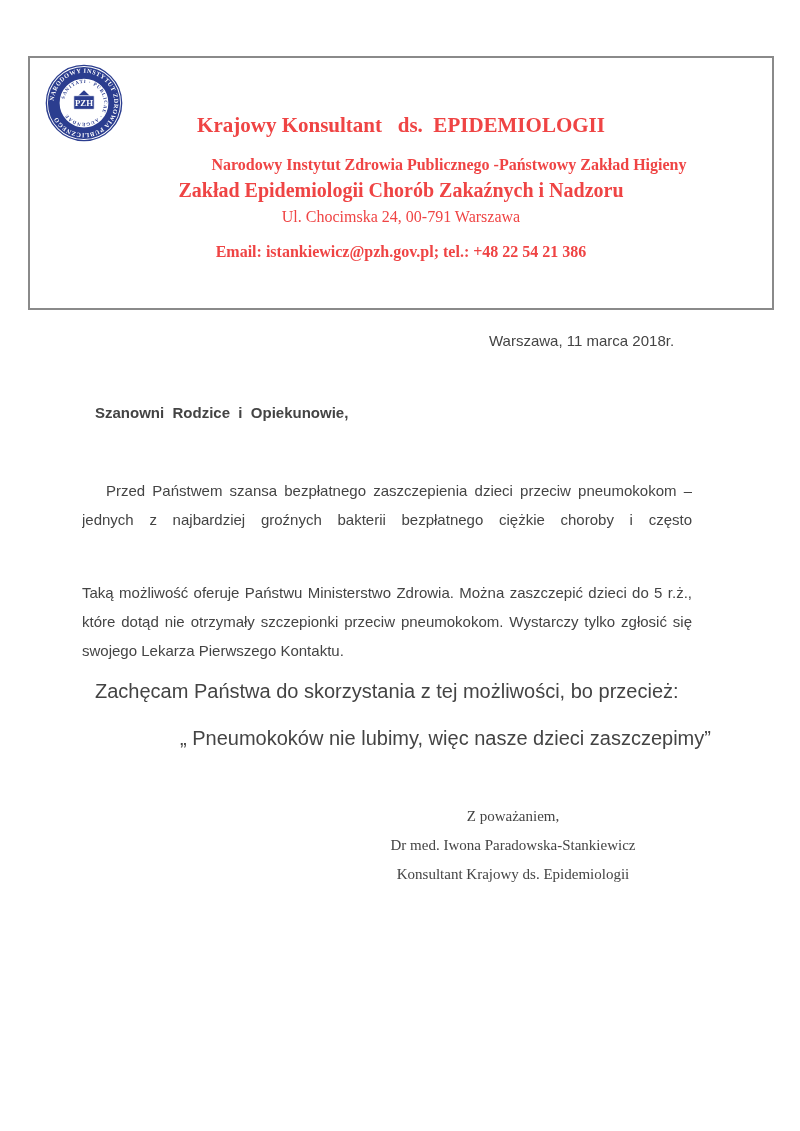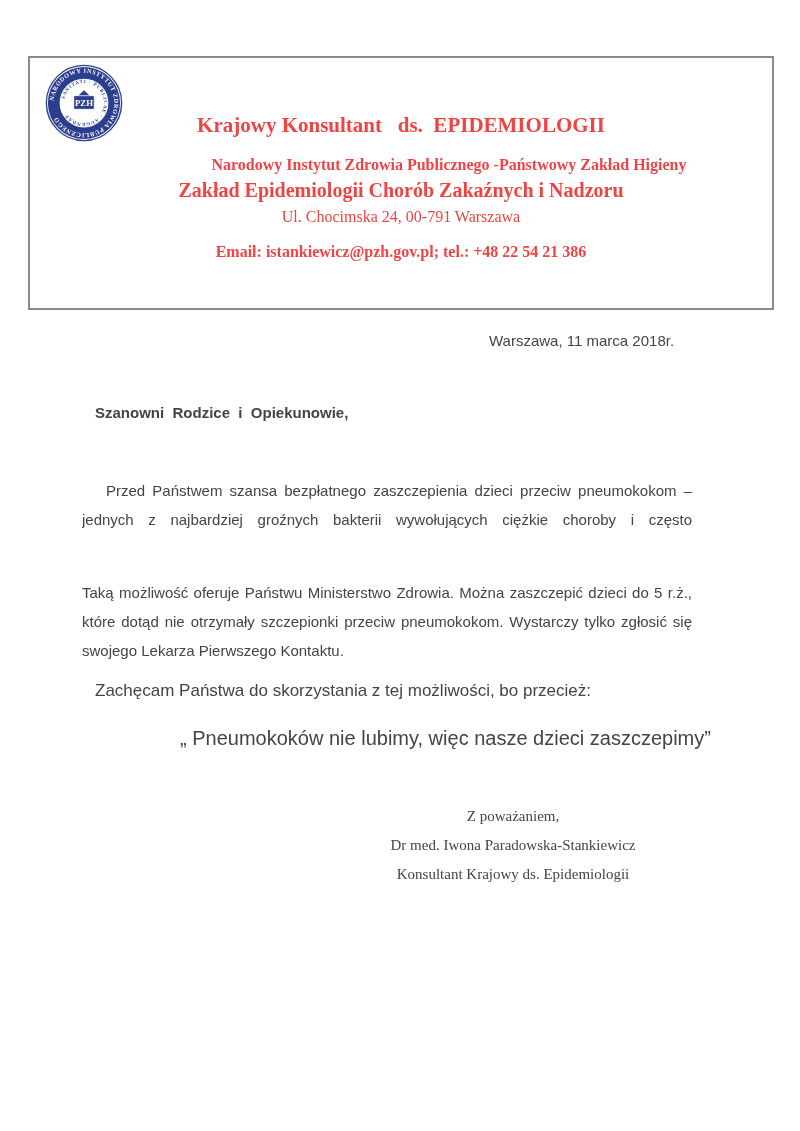--- a/index.html
+++ b/index.html
@@ -29,21 +29,21 @@
   
   .date       { position:absolute; left:477px; top:332px; font-size:15px;margin-left:12px; }
   .salutation { position:absolute; left:95px;  top:404px; font-size:15px; white-space:pre-wrap;font-weight:bold; }
   .para { position:absolute; left:82px; width:610px; font-size:15px; }
   .p1 { top:476px; }
   .p2 { top:578px; }
   .line  { height:29px; line-height:29px; overflow:hidden; }
   .jline { text-align:justify; text-align-last:justify; }
   .jline::after { content:""; display:inline-block; width:100%; }
   .indent { text-indent:24px; }
-  .p3    { position:absolute; left:95px;  top:677px; font-size:17px; height:28px; line-height:28px; }
+  .p3    { position:absolute; left:95px;  top:677px; font-size:20px; height:28px; line-height:28px; }
   .quote { position:absolute; left:180px; top:724px; font-size:20px; height:28px; line-height:28px; }
   .sig   { position:absolute; left:318px; top:802px; width:390px; text-align:center;
            font-size:15px; line-height:29px;font-family:Liberation Serif, serif; }
 </style>
 </head>
 <body>
 
 <div class="page">
 
   <div class="header-box">
@@ -72,21 +72,21 @@
     <div class="h-line h-addr">Ul. Chocimska 24, 00-791 Warszawa</div>
     <div class="h-line h-mail">Email: istankiewicz@pzh.gov.pl; tel.: +48 22 54 21 386</div>
   </div>
 
   <div class="date">Warszawa, 11 marca 2018r.</div>
 
   <div class="salutation">Szanowni  Rodzice  i  Opiekunowie,</div>
 
   <div class="para p1">
     <div class="line jline indent">Przed Państwem szansa bezpłatnego zaszczepienia dzieci przeciw pneumokokom –</div>
-    <div class="line jline">jednych z najbardziej groźnych bakterii wywołujących ciężkie choroby i często</div>
+    <div class="line jline">jednych z najbardziej groźnych bakterii bezpłatnego ciężkie choroby i często</div>
   </div>
 
   <div class="para p2">
     <div class="line jline">Taką możliwość oferuje Państwu Ministerstwo Zdrowia. Można zaszczepić dzieci  do 5 r.ż.,</div>
     <div class="line jline">które dotąd nie otrzymały szczepionki przeciw pneumokokom. Wystarczy tylko zgłosić się do</div>
     <div class="line">swojego Lekarza Pierwszego Kontaktu.</div>
   </div>
 
   <div class="p3">Zachęcam Państwa do skorzystania z tej możliwości, bo przecież:</div>
 

